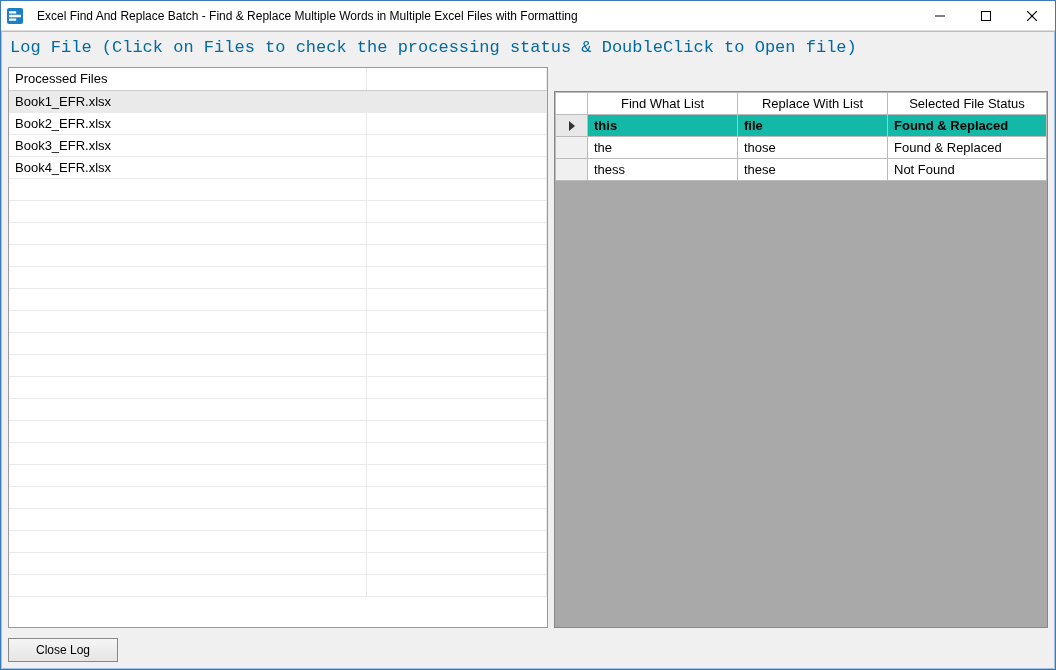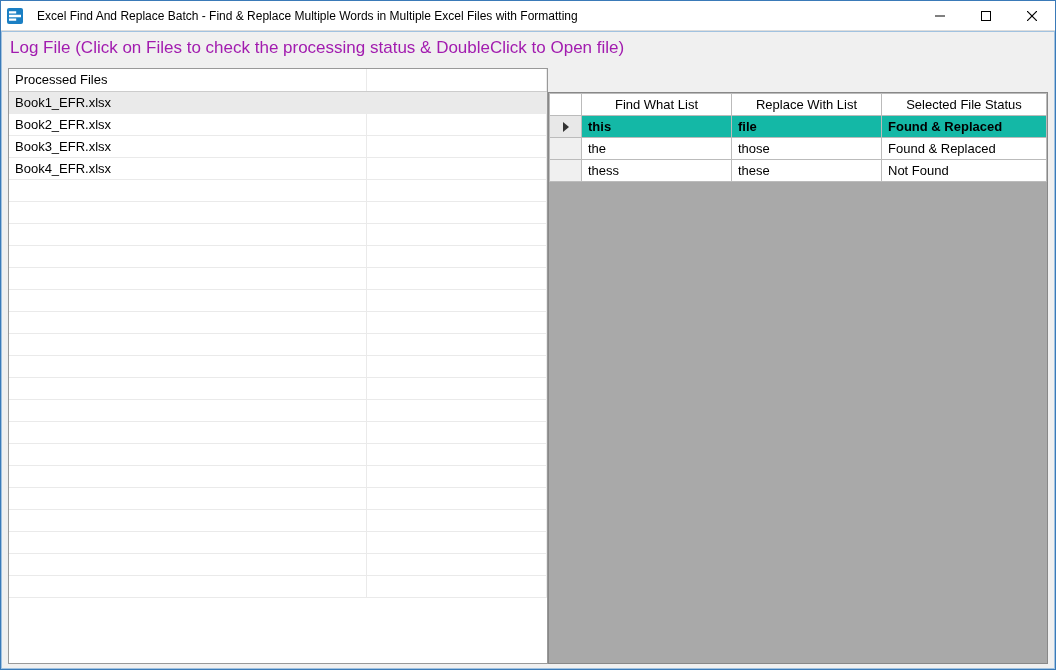--- a/index.html
+++ b/index.html
@@ -54,27 +54,28 @@
     .content-frame {
       border: 1px solid #a1c2e0;
       margin: 0;
       height: 638px;
       background: #f0f0f0;
       display: flex;
       flex-direction: column;
     }
     .header-text {
       font-size: 17px;
-      color: #a21caf;
+      color: #0369a1;
       padding: 6px 8px 6px 8px;
-      font-family: Liberation Sans, sans-serif;
+      font-family: Liberation Mono, monospace;
     }
     .main-panels {
       flex: 1;
       display: flex;
+      gap: 6px;
       padding: 4px 6px 4px 6px;
       min-height: 0;
     }
     .left-panel {
       width: 540px;
       background: #fff;
       border: 1px solid #999;
       display: flex;
       flex-direction: column;
       overflow: hidden;
@@ -341,13 +342,16 @@
               <td>thess</td>
               <td>these</td>
               <td>Not Found</td>
             </tr>
           </tbody>
       </table>
     </div>
 
   </div>
 
+  <div class="footer">
+    <button class="close-log-btn">Close Log</button>
+  </div>
 </div>
 
 </body></html>

